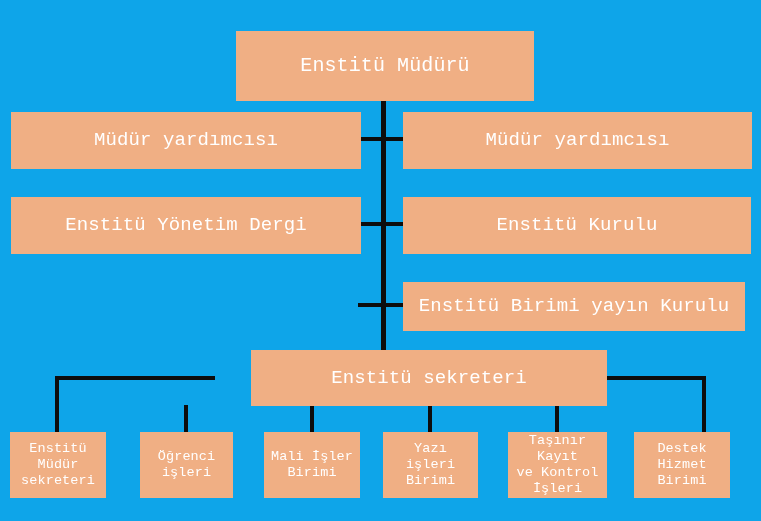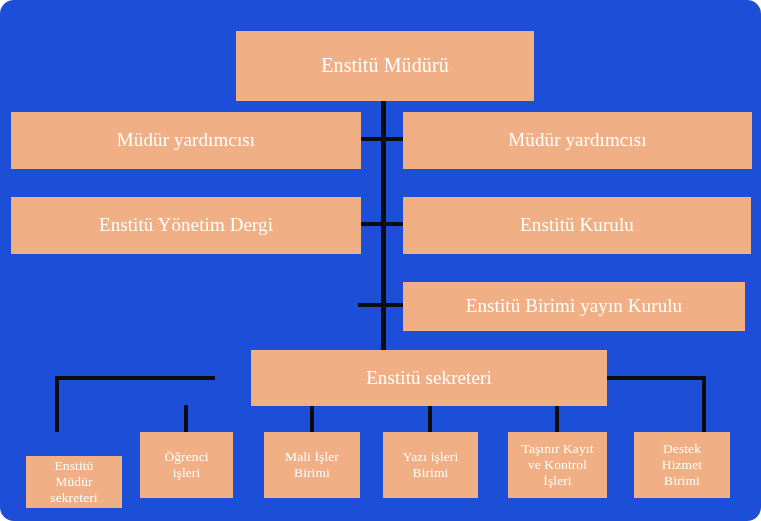--- a/index.html
+++ b/index.html
@@ -4,24 +4,23 @@
 <style>
   html, body {
     margin: 0;
     padding: 0;
     background: #ffffff;
   }
   #chart-root {
     position: relative;
     width: 761px;
     height: 521px;
-    background: #1d4ed8;
-    font-family: Liberation Serif, serif;
+    background: #0ea5e9;
+    font-family: Liberation Mono, monospace;
     overflow: hidden;
-    border-radius: 14px;
   }
   .node {
     position: absolute;
     background: #F0AF84;
     color: #ffffff;
     display: flex;
     align-items: center;
     justify-content: center;
     text-align: center;
     line-height: 1.18;
@@ -71,21 +70,21 @@
 
   <div class="node lvl2" style="left:11px; top:197px; width:350px; height:57px;">Enstitü Yönetim Dergi</div>
 
   <div class="node lvl2" style="left:403px; top:197px; width:348px; height:57px;">Enstitü Kurulu</div>
 
 
   <div class="node lvl3" style="left:403px; top:282px; width:342px; height:49px;">Enstitü Birimi yayın Kurulu</div>
 
   <div class="node sek" style="left:212px; top:350px; width:356px; height:56px;margin-left:39px;">Enstitü sekreteri</div>
 
-  <div class="node leaf" style="left:26px; top:432px; width:96px; height:52px;margin-top:24px;">Enstitü
+  <div class="node leaf" style="left:10px; top:432px; width:96px; height:66px;">Enstitü
 Müdür
 sekreteri</div>
 
   <div class="node leaf" style="left:140px; top:432px; width:93px; height:66px;">Öğrenci
 işleri</div>
 
   <div class="node leaf" style="left:264px; top:432px; width:96px; height:66px;">Mali İşler
 Birimi</div>
 
   <div class="node leaf" style="left:383px; top:432px; width:95px; height:66px;">Yazı işleri

